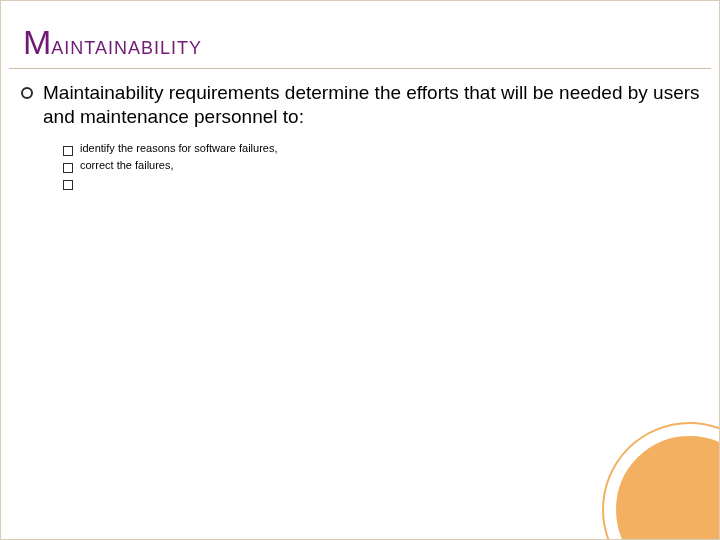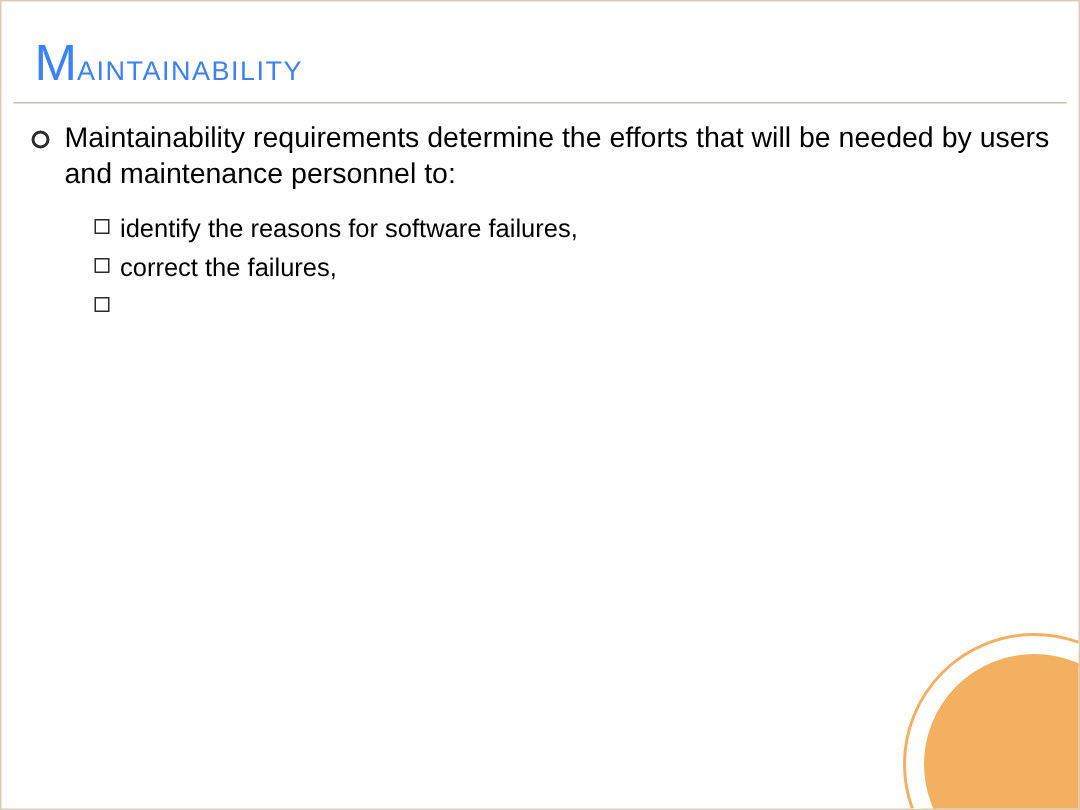--- a/index.html
+++ b/index.html
@@ -8,21 +8,21 @@
     background:#fff;
     border:1px solid #d9cdb8;
     font-family:Arial,Helvetica,sans-serif;
     color:#000;
     position:relative;
     overflow:hidden;
   }
   .title{
     font-size:26px;
     letter-spacing:1px;
-    color:#3b82f6;
+    color:#701a75;
     font-variant:small-caps;
     padding:22px 0 6px 14px;
     border-bottom:1px solid #c9bfa8;
     margin:0 8px;
   }
   .title .cap{font-size:34px;letter-spacing:0;}
   .content{
     padding:12px 14px 0 14px;
     font-size:19px;
     line-height:1.28;
@@ -35,21 +35,21 @@
   .ring{
     flex:0 0 auto;
     width:12px;height:12px;
     border:2px solid #2b2b2b;
     border-radius:50%;
     margin:6px 10px 0 6px;
   }
   .bullet-text{flex:1;}
   .sub-list{
     margin:2px 0 22px 48px;
-    font-size:17px;
+    font-size:11px;
     line-height:1.55;
   }
   .sub-item{
     display:flex;
     align-items:flex-start;
   }
   .box{
     flex:0 0 auto;
     width:10px;height:10px;
     border:1.5px solid #2b2b2b;

